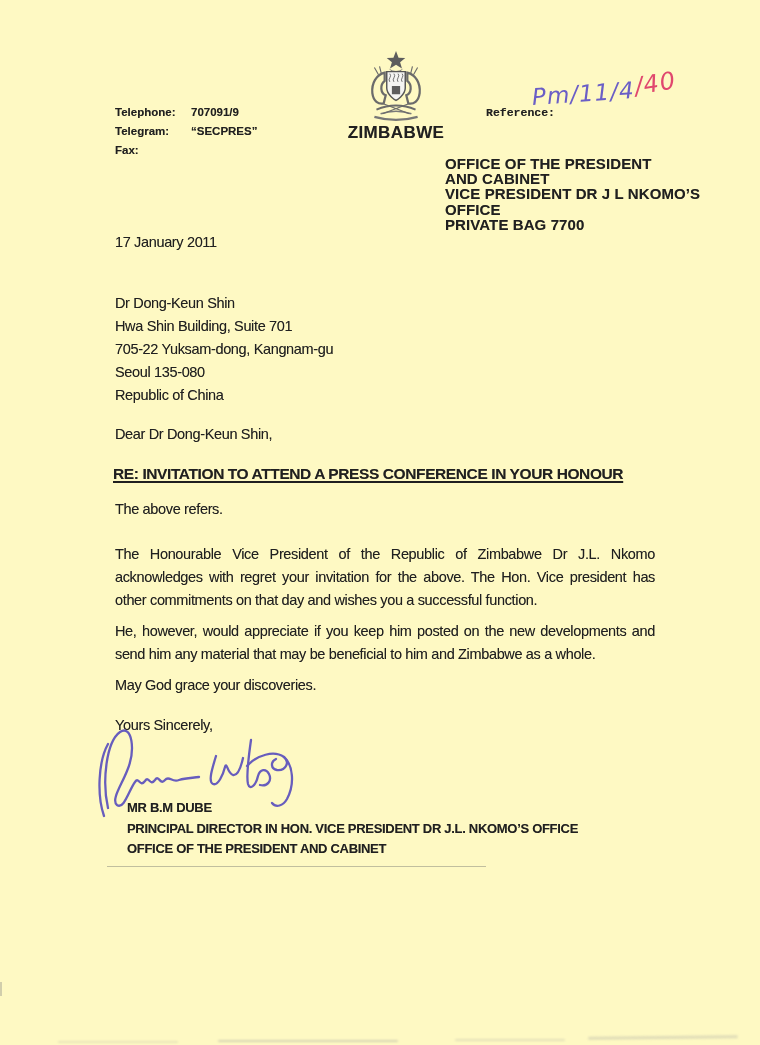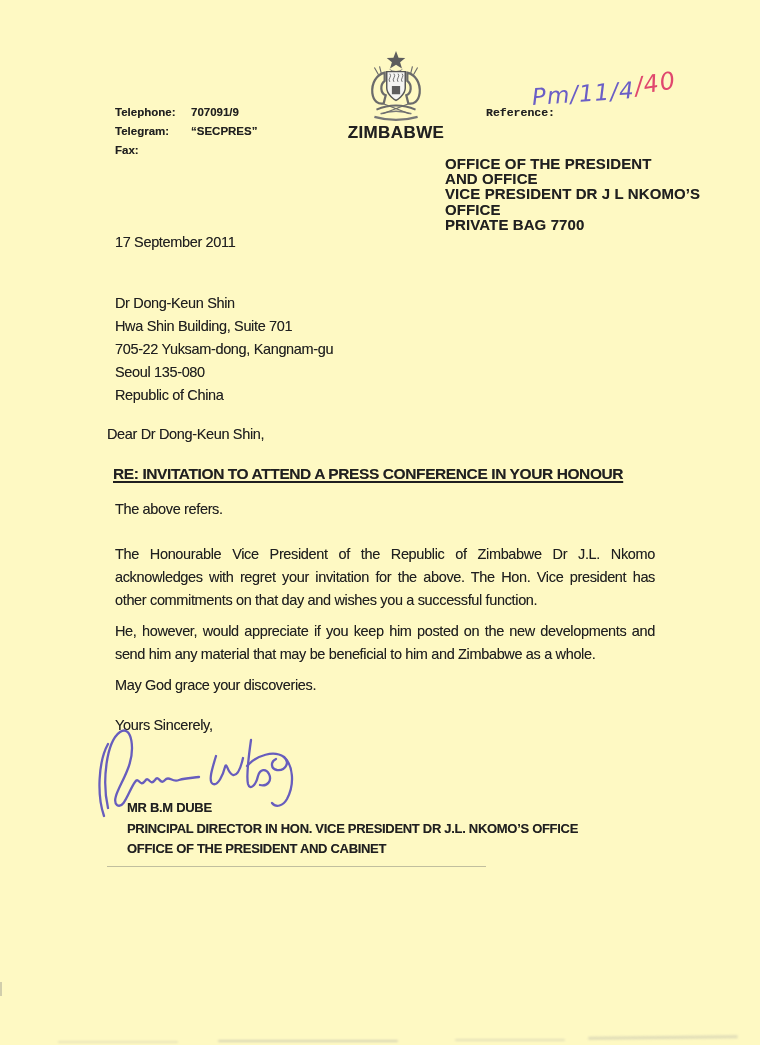--- a/index.html
+++ b/index.html
@@ -30,21 +30,21 @@
   .hw-blue{color:#6a5ec6;letter-spacing:1px;}
   .hw-red{color:#e0486e;display:inline-block;transform:translateY(-5px) rotate(-5deg);
     font-size:24px;letter-spacing:1px;}
   .office{left:445px;top:156px;font-size:15px;font-weight:bold;line-height:15.2px;
     letter-spacing:.1px;}
 
   
   .bodytxt{font-family:"Liberation Sans",sans-serif;font-size:14.5px;letter-spacing:-0.35px;}
   .date{left:115px;top:234px;}
   .recipient{left:115px;top:292px;line-height:23px;}
-  .salutation{left:107px;top:426px;}
+  .salutation{left:115px;top:426px;}
   .subject{left:113px;top:465px;width:540px;font-size:15.5px;font-weight:bold;
     letter-spacing:-0.4px;text-decoration:underline;text-decoration-thickness:1.5px;
     text-underline-offset:2px;}
   .p-refers{left:115px;top:501px;}
   .para{left:115px;top:0;width:540px;text-align:justify;line-height:23.2px;}
   .p1{top:543px;}
   .p2{top:620px;}
   .p-grace{left:115px;top:677px;}
   .closing{left:115px;top:717px;}
   .signature{left:96px;top:724px;width:215px;height:95px;}
@@ -105,26 +105,26 @@
   </svg>
   <div class="abs emblem-caption ink">ZIMBABWE</div>
 
   <div class="abs reference ink">Reference:</div>
   <div class="abs handwriting">
     <span class="hw-blue">Pm/11/4</span><span class="hw-red">/40</span>
   </div>
 
   <div class="abs office ink">
     <div>OFFICE OF THE PRESIDENT</div>
-    <div>AND OFFICE</div>
+    <div>AND CABINET</div>
     <div>VICE PRESIDENT DR J L NKOMO’S OFFICE</div>
     <div>PRIVATE BAG 7700</div>
   </div>
 
-  <div class="abs date bodytxt ink">17 September 2011</div>
+  <div class="abs date bodytxt ink">17 January 2011</div>
 
   <div class="abs recipient bodytxt ink">
     <div>Dr Dong-Keun Shin</div>
     <div>Hwa Shin Building, Suite 701</div>
     <div>705-22 Yuksam-dong, Kangnam-gu</div>
     <div>Seoul 135-080</div>
     <div>Republic of China</div>
   </div>
 
   <div class="abs salutation bodytxt ink">Dear Dr Dong-Keun Shin,</div>

